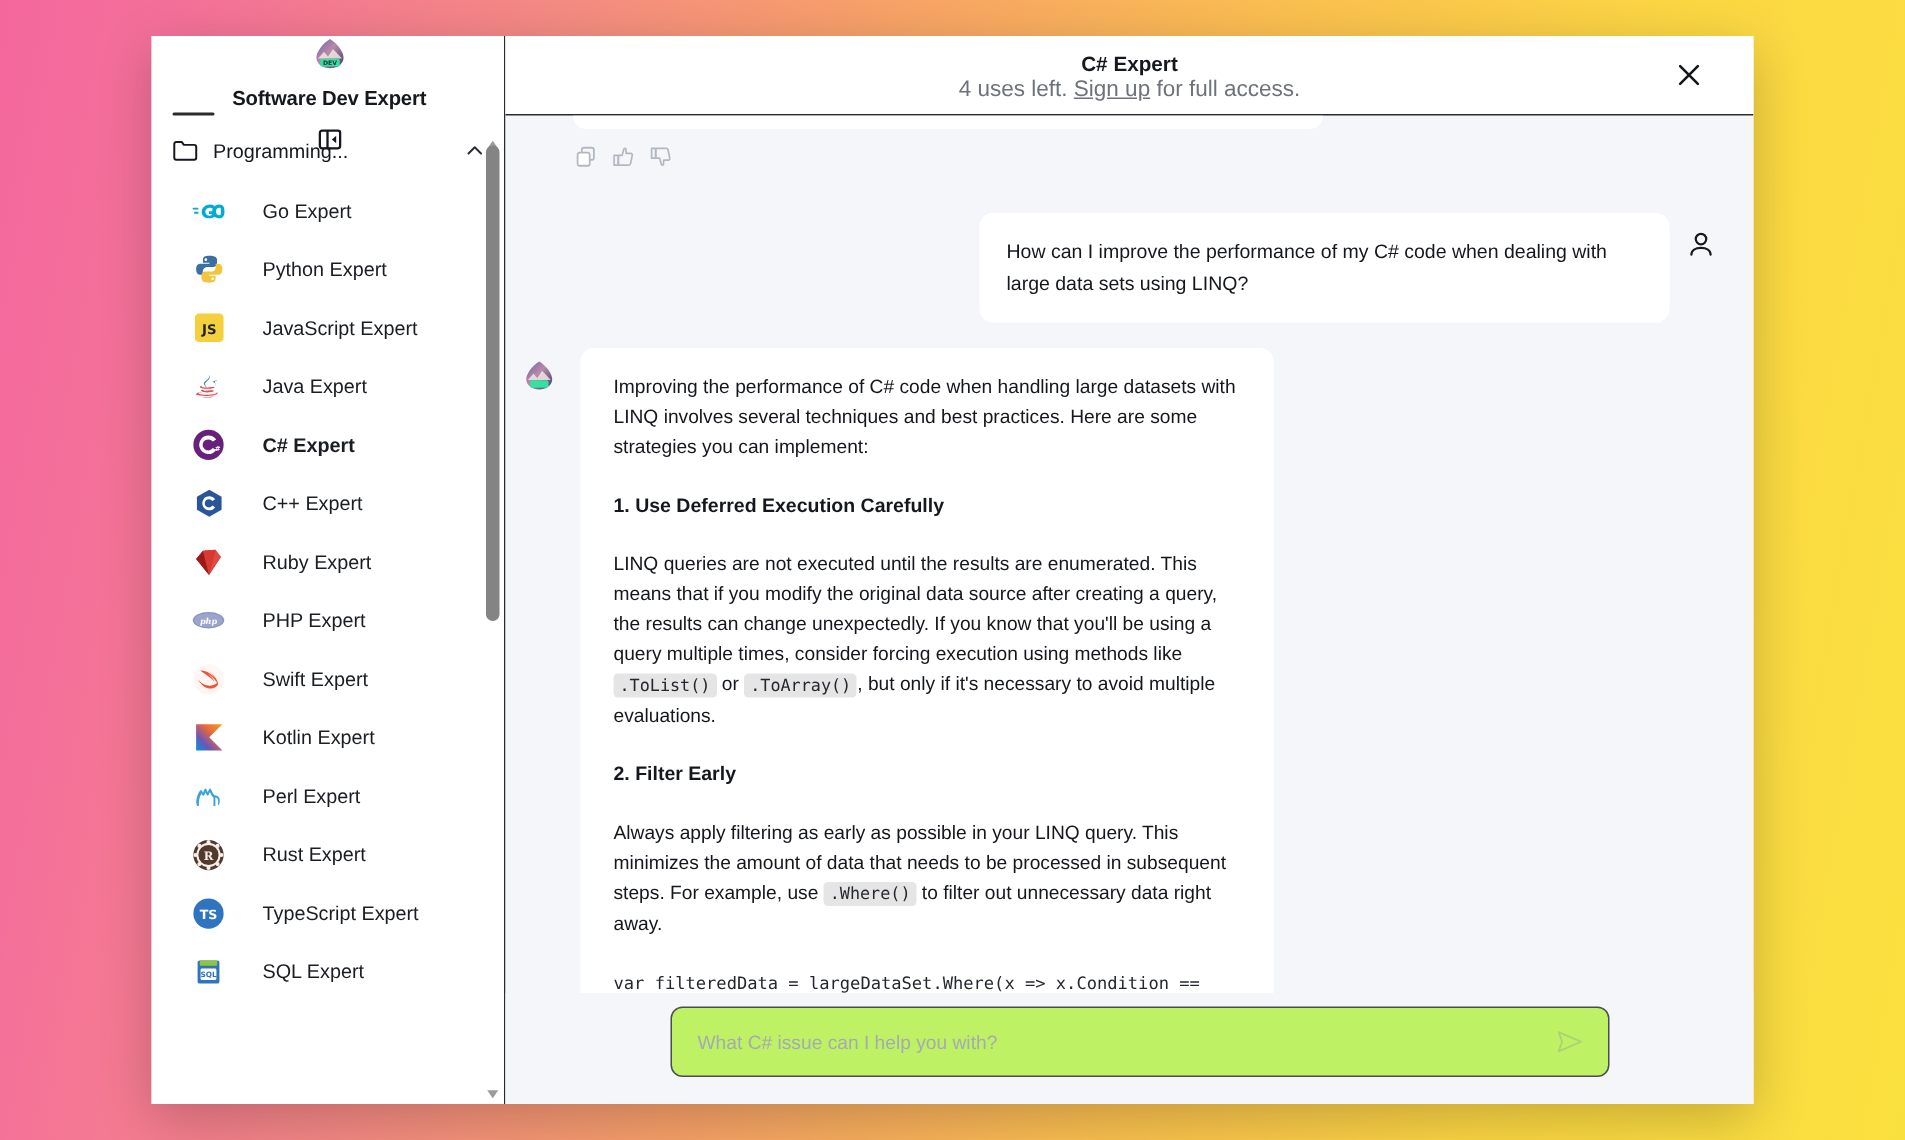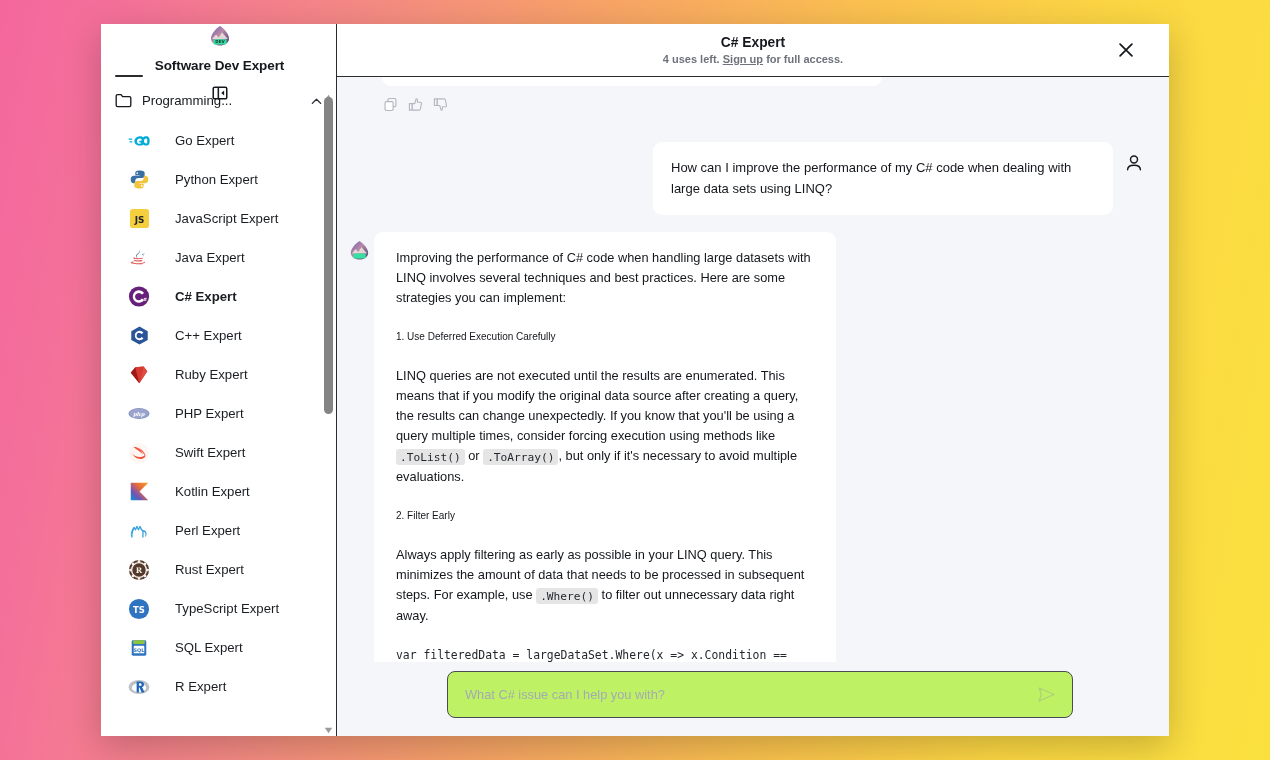--- a/index.html
+++ b/index.html
@@ -127,21 +127,21 @@
     background: #ffffff;
     border-bottom: 1.5px solid #2b2b2b;
     position: relative;
     display: flex; flex-direction: column;
     align-items: center; justify-content: center;
   }
   #chat-title {
     font-size: 13.8px; font-weight: bold; color: #15181d; line-height: 17px;
   }
   #chat-subtitle {
-    font-size: 11px; color: #6d727b; line-height: 15px; margin-top: 1px; font-weight: bold;
+    font-size: 15px; color: #6d727b; line-height: 15px; margin-top: 1px;
   }
   #chat-subtitle a { color: #6d727b; text-decoration: underline; cursor: pointer; }
   #close-btn {
     position: absolute; right: 32px; top: 50%;
     transform: translateY(-50%);
     width: 22px; height: 22px; cursor: pointer;
     display: flex; align-items: center; justify-content: center;
   }
 
   
@@ -179,34 +179,34 @@
     max-width: 460px;
     font-size: 13px; line-height: 21px; color: #14171c;
   }
   .avatar-user {
     width: 22px; height: 22px; flex: 0 0 22px;
     margin-top: 10px;
   }
 
   .row-bot {
     display: flex; align-items: flex-start;
-    gap: 3px;
+    gap: 16px;
     padding: 17px 0 0 11px;
   }
   .avatar-bot { width: 23px; height: 23px; flex: 0 0 23px; margin-top: 7px; }
   .bubble-bot {
     background: #ffffff;
     border-radius: 9px;
     padding: 16px 22px 22px 22px;
     width: 462px;
     font-size: 12.8px; line-height: 20px; color: #14171c;
   }
   .bubble-bot p { margin: 0 0 19px 0; }
   .bubble-bot p:last-child { margin-bottom: 0; }
-  .bb-head { font-weight: normal; margin: 0 0 1px 0; font-size: 10px; }
+  .bb-head { font-weight: bold; margin: 0 0 1px 0; font-size: 13px; }
   code.inline {
     font-family: "DejaVu Sans Mono", monospace;
     font-size: 11.2px;
     background: #e5e5e5;
     border-radius: 3px;
     padding: 1.5px 4px;
     color: #24282e;
     white-space: nowrap;
   }
   pre.codeblock {
@@ -463,30 +463,20 @@
           <svg viewBox="0 0 22 22" width="20" height="20">
             <rect x="3" y="2.5" width="16" height="17" rx="1.6" fill="#2f74c0"></rect>
             <rect x="4.6" y="2.5" width="12.8" height="4" rx="1" fill="#8cc63f"></rect>
             <rect x="5.2" y="8.5" width="11.6" height="8.4" rx="1" fill="#ffffff"></rect>
             <text x="11" y="15" font-size="5.4" font-weight="bold" font-family="DejaVu Sans, sans-serif" fill="#2f74c0" text-anchor="middle">SQL</text>
           </svg>
         </span>
         <span class="expert-label">SQL Expert</span>
       </div>
 
-      <div class="expert-row">
-        <span class="expert-icon">
-          <svg viewBox="0 0 26 22" width="23" height="20">
-            <ellipse cx="13" cy="11" rx="12.4" ry="8.4" fill="#bcc2c8"></ellipse>
-            <ellipse cx="13" cy="11.8" rx="8.4" ry="5.2" fill="#ffffff"></ellipse>
-            <path d="M10.2 4.6 L14.6 4.6 C17.4 4.6 18.9 5.9 18.9 7.9 C18.9 9.5 18 10.5 16.6 10.9 L19.6 17.4 L16.1 17.4 L13.6 11.5 L12.9 11.5 L12.9 17.4 L10.2 17.4 Z M12.9 6.7 L12.9 9.6 L14.4 9.6 C15.5 9.6 16.1 9.1 16.1 8.2 C16.1 7.2 15.5 6.7 14.4 6.7 Z" fill="#2066b8"></path>
-          </svg>
-        </span>
-        <span class="expert-label">R Expert</span>
-      </div>
 
     </div>
 
     <div id="sidebar-scrollbar">
       <span class="sb-arrow">
         <svg viewBox="0 0 9 7" width="9" height="7">
             <path d="M4.5 .8 L8.2 6.2 L.8 6.2 Z" fill="#9b9b9b"></path>
           </svg>
       </span>
       <span class="sb-track">

